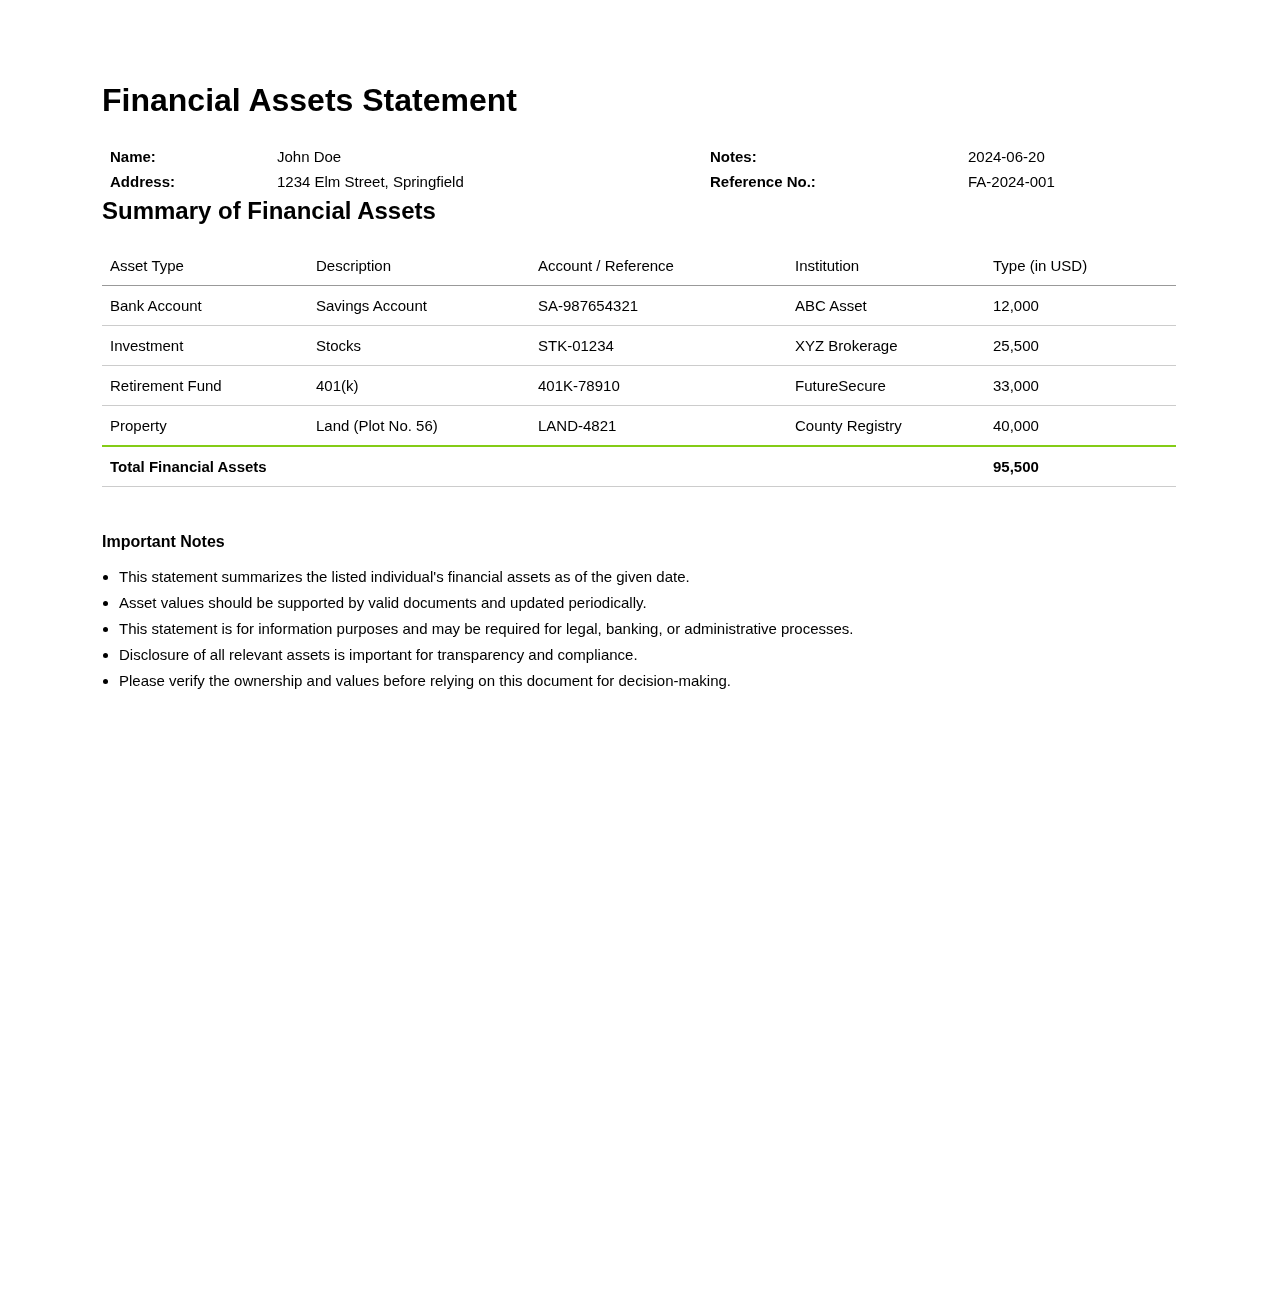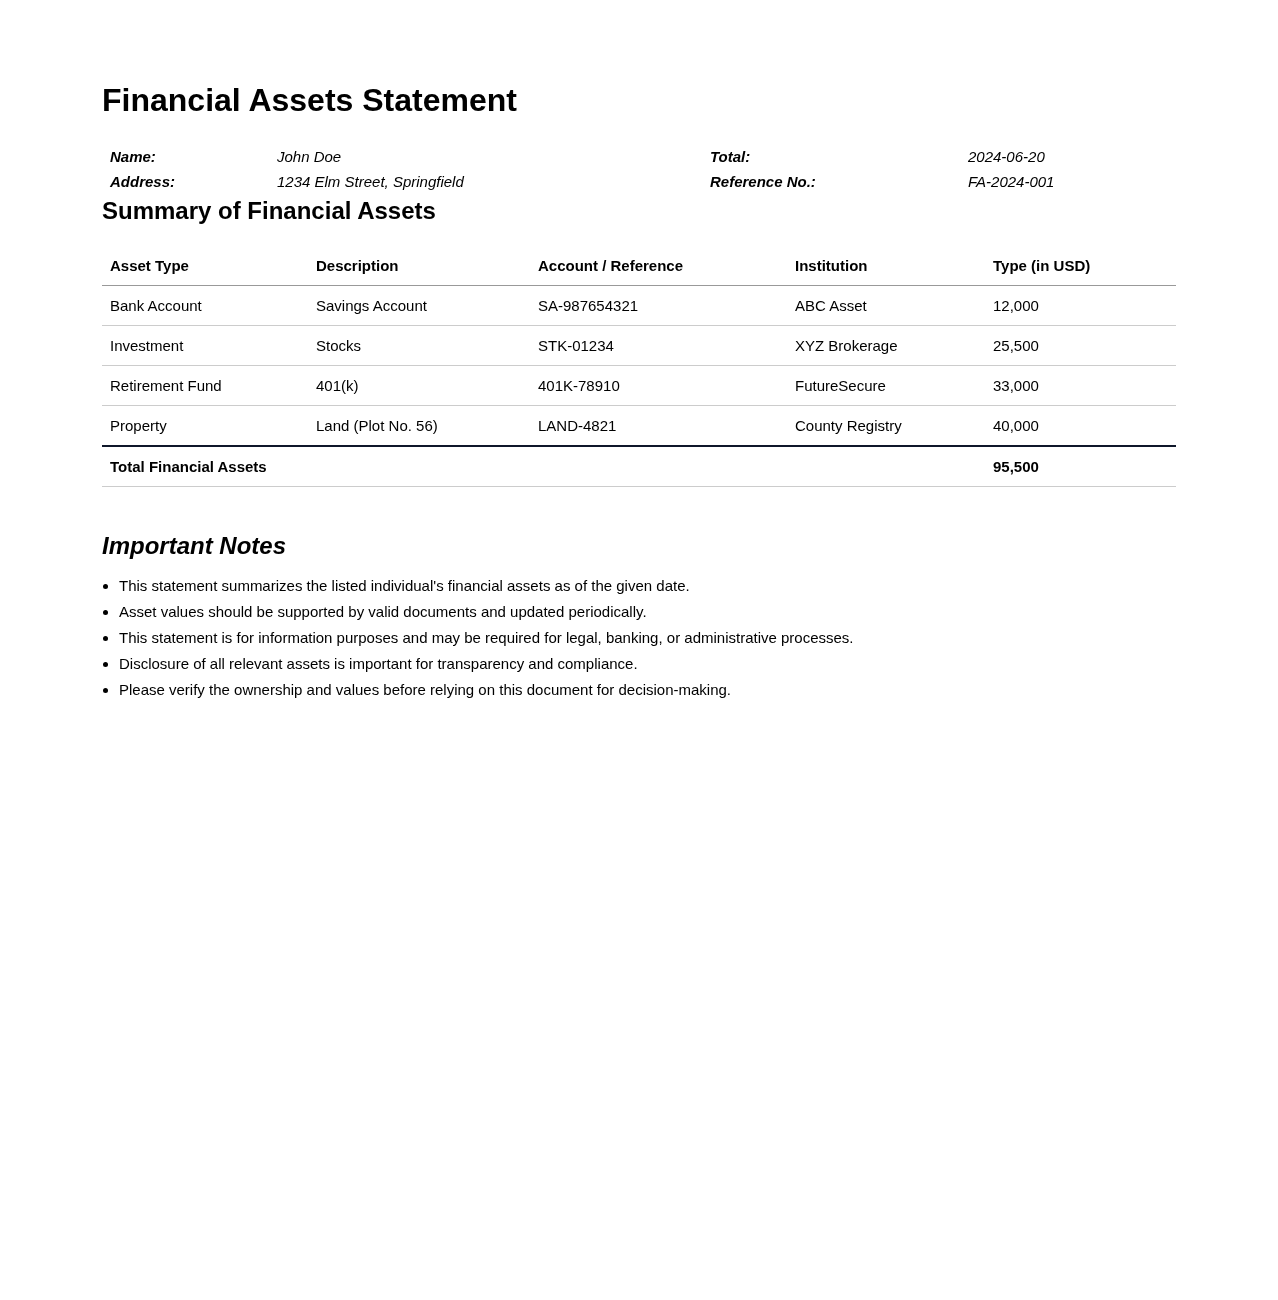--- a/index.html
+++ b/index.html
@@ -22,21 +22,20 @@
     font-weight: bold;
     line-height: 1;
     margin: 0 0 28px 0;
     letter-spacing: 0;
   }
   .info-grid {
     display: grid;
     grid-template-columns: 167px 433px 258px auto;
     padding-left: 8px;
     font-size: 15px;
-    font-style: italic;
   }
   .info-grid > div {
     line-height: 25px;
     white-space: nowrap;
   }
   .info-label { font-weight: bold; }
   .section-heading {
     font-size: 24px;
     font-weight: bold;
     line-height: 1.1;
@@ -49,42 +48,41 @@
     font-size: 15px;
     margin-top: 22px;
   }
   .assets-table col.c1 { width: 206px; }
   .assets-table col.c2 { width: 222px; }
   .assets-table col.c3 { width: 257px; }
   .assets-table col.c4 { width: 198px; }
   .assets-table col.c5 { width: auto; }
   .assets-table th {
     text-align: left;
-    font-weight: bold;
+    font-weight: normal;
     padding: 11px 8px;
     border-bottom: 1px solid #999999;
     white-space: nowrap;
   }
   .assets-table td {
     padding: 11px 8px;
     border-bottom: 1px solid #cccccc;
     white-space: nowrap;
     overflow: hidden;
   }
   .assets-table tr.total-row td {
     font-weight: bold;
-    border-top: 2px solid #0f172a;
+    border-top: 2px solid #84cc16;
     border-bottom: 1px solid #cccccc;
   }
   .notes-heading {
-    font-size: 24px;
+    font-size: 16px;
     font-weight: bold;
     line-height: 1.1;
     margin: 46px 0 0 0;
-    font-style: italic;
   }
   ul.notes-list {
     margin: 18px 0 0 0;
     padding: 0 0 0 17px;
     font-size: 15px;
   }
   ul.notes-list li {
     margin: 0 0 10px 0;
     line-height: 16px;
   }
@@ -92,21 +90,21 @@
 </head>
 <body>
 
 <div class="page">
 
   <h1 class="doc-title">Financial Assets Statement</h1>
 
   <div class="info-grid">
     <div class="info-label">Name:</div>
     <div>John Doe</div>
-    <div class="info-label">Total:</div>
+    <div class="info-label">Notes:</div>
     <div>2024-06-20</div>
 
     <div class="info-label">Address:</div>
     <div>1234 Elm Street, Springfield</div>
     <div class="info-label">Reference No.:</div>
     <div>FA-2024-001</div>
   </div>
 
   <h2 class="section-heading">Summary of Financial Assets</h2>
 

